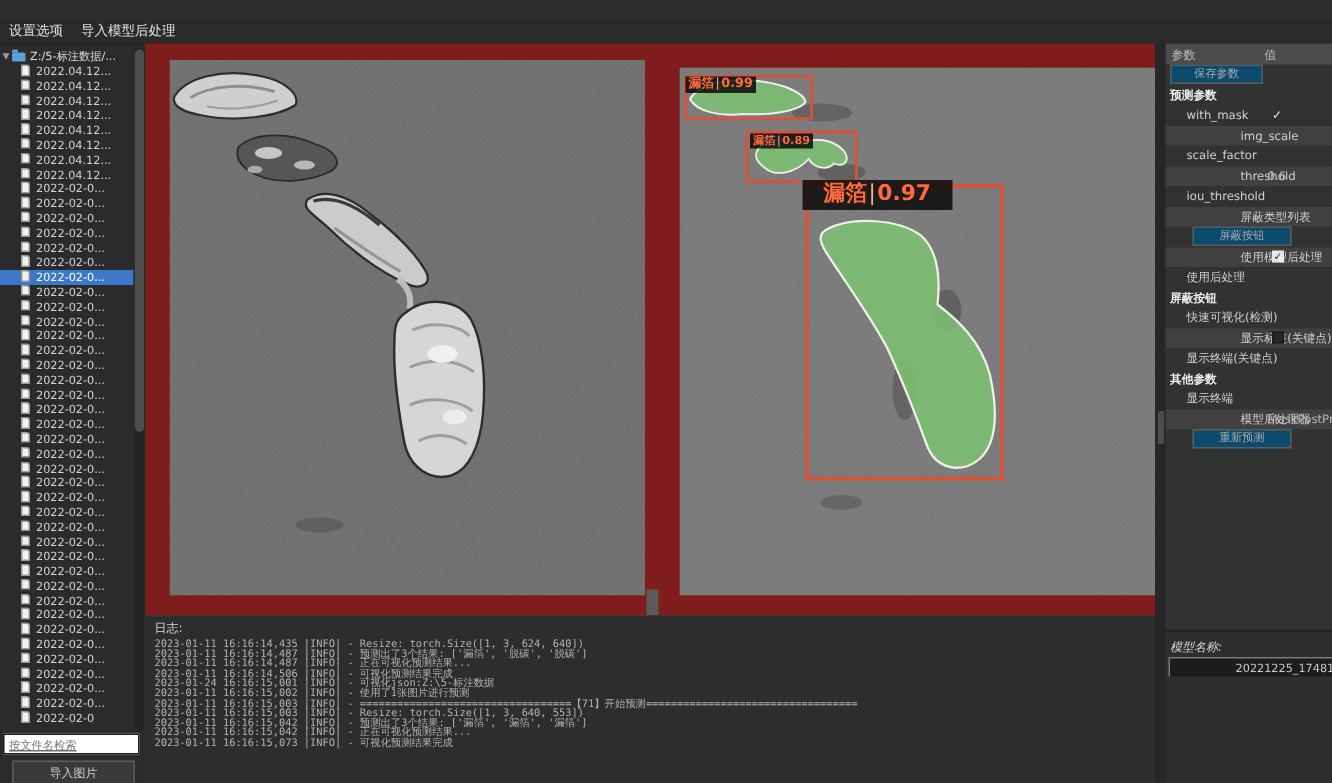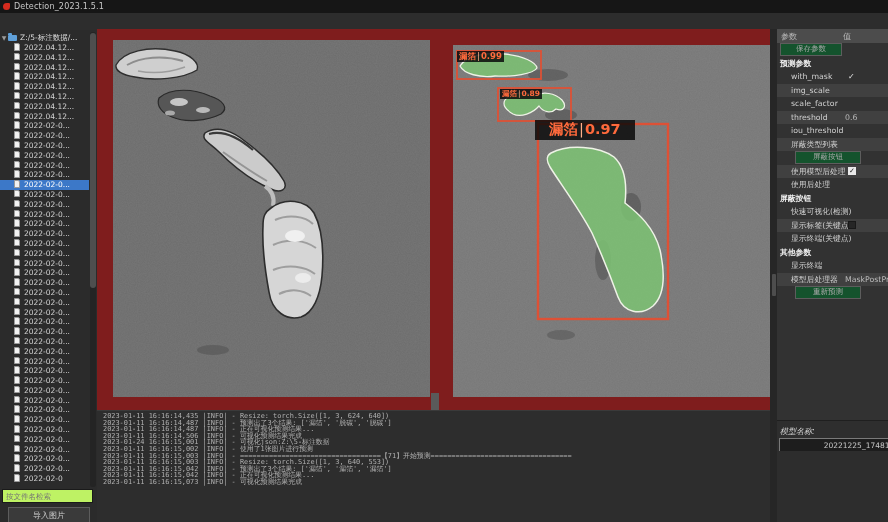--- a/index.html
+++ b/index.html
@@ -16,22 +16,22 @@
   #file-tree{position:absolute;left:0;top:2px;width:89px;height:455px;overflow:hidden;}
   .tree-root{display:flex;align-items:center;height:11px;font-size:7.5px;color:#ddd;white-space:nowrap;}
   .tw{width:8px;text-align:center;color:#9a9a9a;font-size:6px;flex:none;}
   .folder{width:9px;height:6px;background:#5f9fd8;border-radius:1px;position:relative;margin-right:3px;flex:none;}
   .folder:before{content:"";position:absolute;left:0;top:-2px;width:4px;height:2px;background:#5f9fd8;border-radius:1px 1px 0 0;}
   .file-row{display:flex;height:9.8px;font-size:7.5px;color:#d2d2d2;white-space:nowrap;padding-left:14px;}
   .file-row.sel{background:#3c78c8;color:#fff;}
   .ficon{width:6px;height:7.5px;background:#f2f2f2;border:1px solid #9a9a9a;border-radius:0 2px 0 0;margin-right:4px;flex:none;box-sizing:border-box;}
   #tree-scroll{position:absolute;right:1px;top:2px;width:6px;height:455px;background:#242424;border-radius:3px;}
   #tree-thumb{position:absolute;left:0;top:1px;width:6px;height:255px;background:#4e4e4e;border-radius:3px;}
-  #search-box{position:absolute;left:2px;top:459px;width:91px;height:14px;background:#bef264;border:1px solid #1a1a1a;
-     color:#6f6f6f;font-size:7.5px;font-family:inherit;padding:0 3px;box-sizing:border-box;}
+  #search-box{position:absolute;left:2px;top:459px;width:91px;height:14px;background:#ffffff;border:1px solid #1a1a1a;
+     color:#6f6f6f;font-size:7.5px;font-family:inherit;padding:0 3px;box-sizing:border-box;text-decoration:underline;}
   #import-btn{position:absolute;left:8px;top:477px;width:80px;height:17px;background:#3a3a3a;border:1px solid #5c5c5c;
      color:#ccc;font-size:8px;text-align:center;line-height:16px;}
   
   #center{position:absolute;left:97px;top:29px;width:678px;height:381px;background:#7f1d1d;overflow:hidden;}
   #img-left{position:absolute;left:16px;top:11px;width:317px;height:357px;}
   #img-right{position:absolute;left:356px;top:16px;width:319px;height:352px;}
   .det-label{position:absolute;background:rgba(8,8,8,.84);color:#ff6a3c;font-weight:bold;white-space:nowrap;line-height:1.1;padding:1px 2px;}
   .det-label .pipe{color:#ffb08a;font-weight:normal;padding:0 1px;}
   #det-label-0{left:360px;top:22px;font-size:8.5px;}
   #det-label-1{left:403px;top:60px;font-size:7.5px;}
@@ -42,53 +42,53 @@
        padding:2px 6px;box-sizing:border-box;overflow:hidden;}
   #log-title{font-size:8px;color:#d5d5d5;margin-bottom:2px;}
   .log-line{font-family:"DejaVu Sans Mono","Liberation Mono",monospace;font-size:6.9px;line-height:6.6px;color:#b2b2b2;white-space:nowrap;}
   
   #rdivider{position:absolute;left:770px;top:29px;width:7px;height:493px;background:#262626;}
   #rdivider-handle{position:absolute;left:2px;top:245px;width:4px;height:22px;background:#4d4d4d;border-radius:1px;}
   #rpanel{position:absolute;left:777px;top:29px;width:111px;height:422px;background:#323232;overflow:hidden;}
   #rp-header{height:14px;background:#4c4c4c;display:flex;font-size:8px;color:#bcbcbc;align-items:center;}
   #rp-header .c1{padding-left:4px;width:62px;}
   .prow{position:relative;height:13.5px;display:flex;align-items:center;font-size:7.8px;color:#d0d0d0;white-space:nowrap;}
-  .prow.shade{background:#404040;}
+  .prow.shade{background:#404040;padding-left:36px;}
   .prow .plabel{padding-left:14px;}
   .prow.section{font-weight:bold;color:#f0f0f0;}
   .prow.section .plabel{padding-left:3px;}
   .pval{position:absolute;left:68px;color:#b9b9b9;}
   .pcheck{position:absolute;left:71px;color:#e6e6e6;font-size:8px;}
   .cbox{position:absolute;left:71px;width:8px;height:8px;box-sizing:border-box;}
   .cbox.on{background:#e9e9e9;color:#222;font-size:7px;line-height:8px;text-align:center;}
   .cbox.off{background:#262626;border:1px solid #191919;}
-  .pbtn{background:#14532d;border:1px solid #5d5d5d;color:#a9a9a9;font-size:7.5px;height:11px;line-height:10px;
+  .pbtn{background:#0c4a6e;border:1px solid #5d5d5d;color:#a9a9a9;font-size:7.5px;height:11px;line-height:10px;
         text-align:center;margin-left:3px;padding:0 4px;min-width:52px;}
   .pbtn.ind{margin-left:18px;min-width:56px;}
   
   #rp-bottom{position:absolute;left:0;top:391px;width:111px;height:102px;background:#2e2e2e;border-top:1px solid #1f1f1f;}
   #model-name-label{position:absolute;left:3px;top:5px;font-size:8px;color:#d8d8d8;font-style:italic;}
   .bigbtn{position:absolute;left:2px;width:160px;background:#242424;border:1px solid #7a7a7a;color:#c9c9c9;
           font-size:8px;text-align:center;box-sizing:border-box;}
   #model-field{top:17px;height:15px;line-height:13px;background:#1d1d1d;font-size:7.5px;}
   #load-model-btn{top:36px;height:17px;line-height:15px;}
   #predict-all-btn{top:57px;height:16px;line-height:14px;}
   #speed-text{position:absolute;left:24px;top:77px;font-size:7.8px;color:#c4c4c4;white-space:nowrap;}
   #postproc-btn{top:89px;height:16px;line-height:14px;color:#9a9a9a;}
 </style>
 </head>
 <body>
 
 <div id="app">
 
-  <div id="titlebar">
-    <span id="app-icon"></span>
-    <span id="title-text">Detection_2023.1.5.1</span>
-  </div>
-
+
+  <div id="menubar">
+    <span class="menu-item">设置选项</span>
+    <span class="menu-item">导入模型后处理</span>
+  </div>
 
   <div id="sidebar">
     <div id="file-tree">
       <div class="tree-root">
         <span class="tw">▼</span>
         <span class="folder"></span>
         <span>Z:/5-标注数据/...</span>
       </div>
       <div id="file-list">
           <div class="file-row">
@@ -334,20 +334,21 @@
     </svg>
 
     <div class="det-label" id="det-label-0"><span>漏箔</span><span class="pipe">|</span><span>0.99</span></div>
     <div class="det-label" id="det-label-1"><span>漏箔</span><span class="pipe">|</span><span>0.89</span></div>
     <div class="det-label" id="det-label-2"><span>漏箔</span><span class="pipe">|</span><span>0.97</span></div>
 
     <div id="split-handle-c"></div>
   </div>
 
   <div id="log">
+    <div id="log-title">日志:</div>
     <div id="log-lines">
         <div class="log-line">2023-01-11 16:16:14,435 |INFO| - Resize: torch.Size([1, 3, 624, 640])</div>
         <div class="log-line">2023-01-11 16:16:14,487 |INFO| - 预测出了3个结果: ['漏箔', '脱碳', '脱碳']</div>
         <div class="log-line">2023-01-11 16:16:14,487 |INFO| - 正在可视化预测结果...</div>
         <div class="log-line">2023-01-11 16:16:14,506 |INFO| - 可视化预测结果完成</div>
         <div class="log-line">2023-01-24 16:16:15,001 |INFO| - 可视化json:Z:\5-标注数据</div>
         <div class="log-line">2023-01-11 16:16:15,002 |INFO| - 使用了1张图片进行预测</div>
         <div class="log-line">2023-01-11 16:16:15,003 |INFO| - ==================================【71】开始预测==================================</div>
         <div class="log-line">2023-01-11 16:16:15,003 |INFO| - Resize: torch.Size([1, 3, 640, 553])</div>
         <div class="log-line">2023-01-11 16:16:15,042 |INFO| - 预测出了3个结果: ['漏箔', '漏箔', '漏箔']</div>

